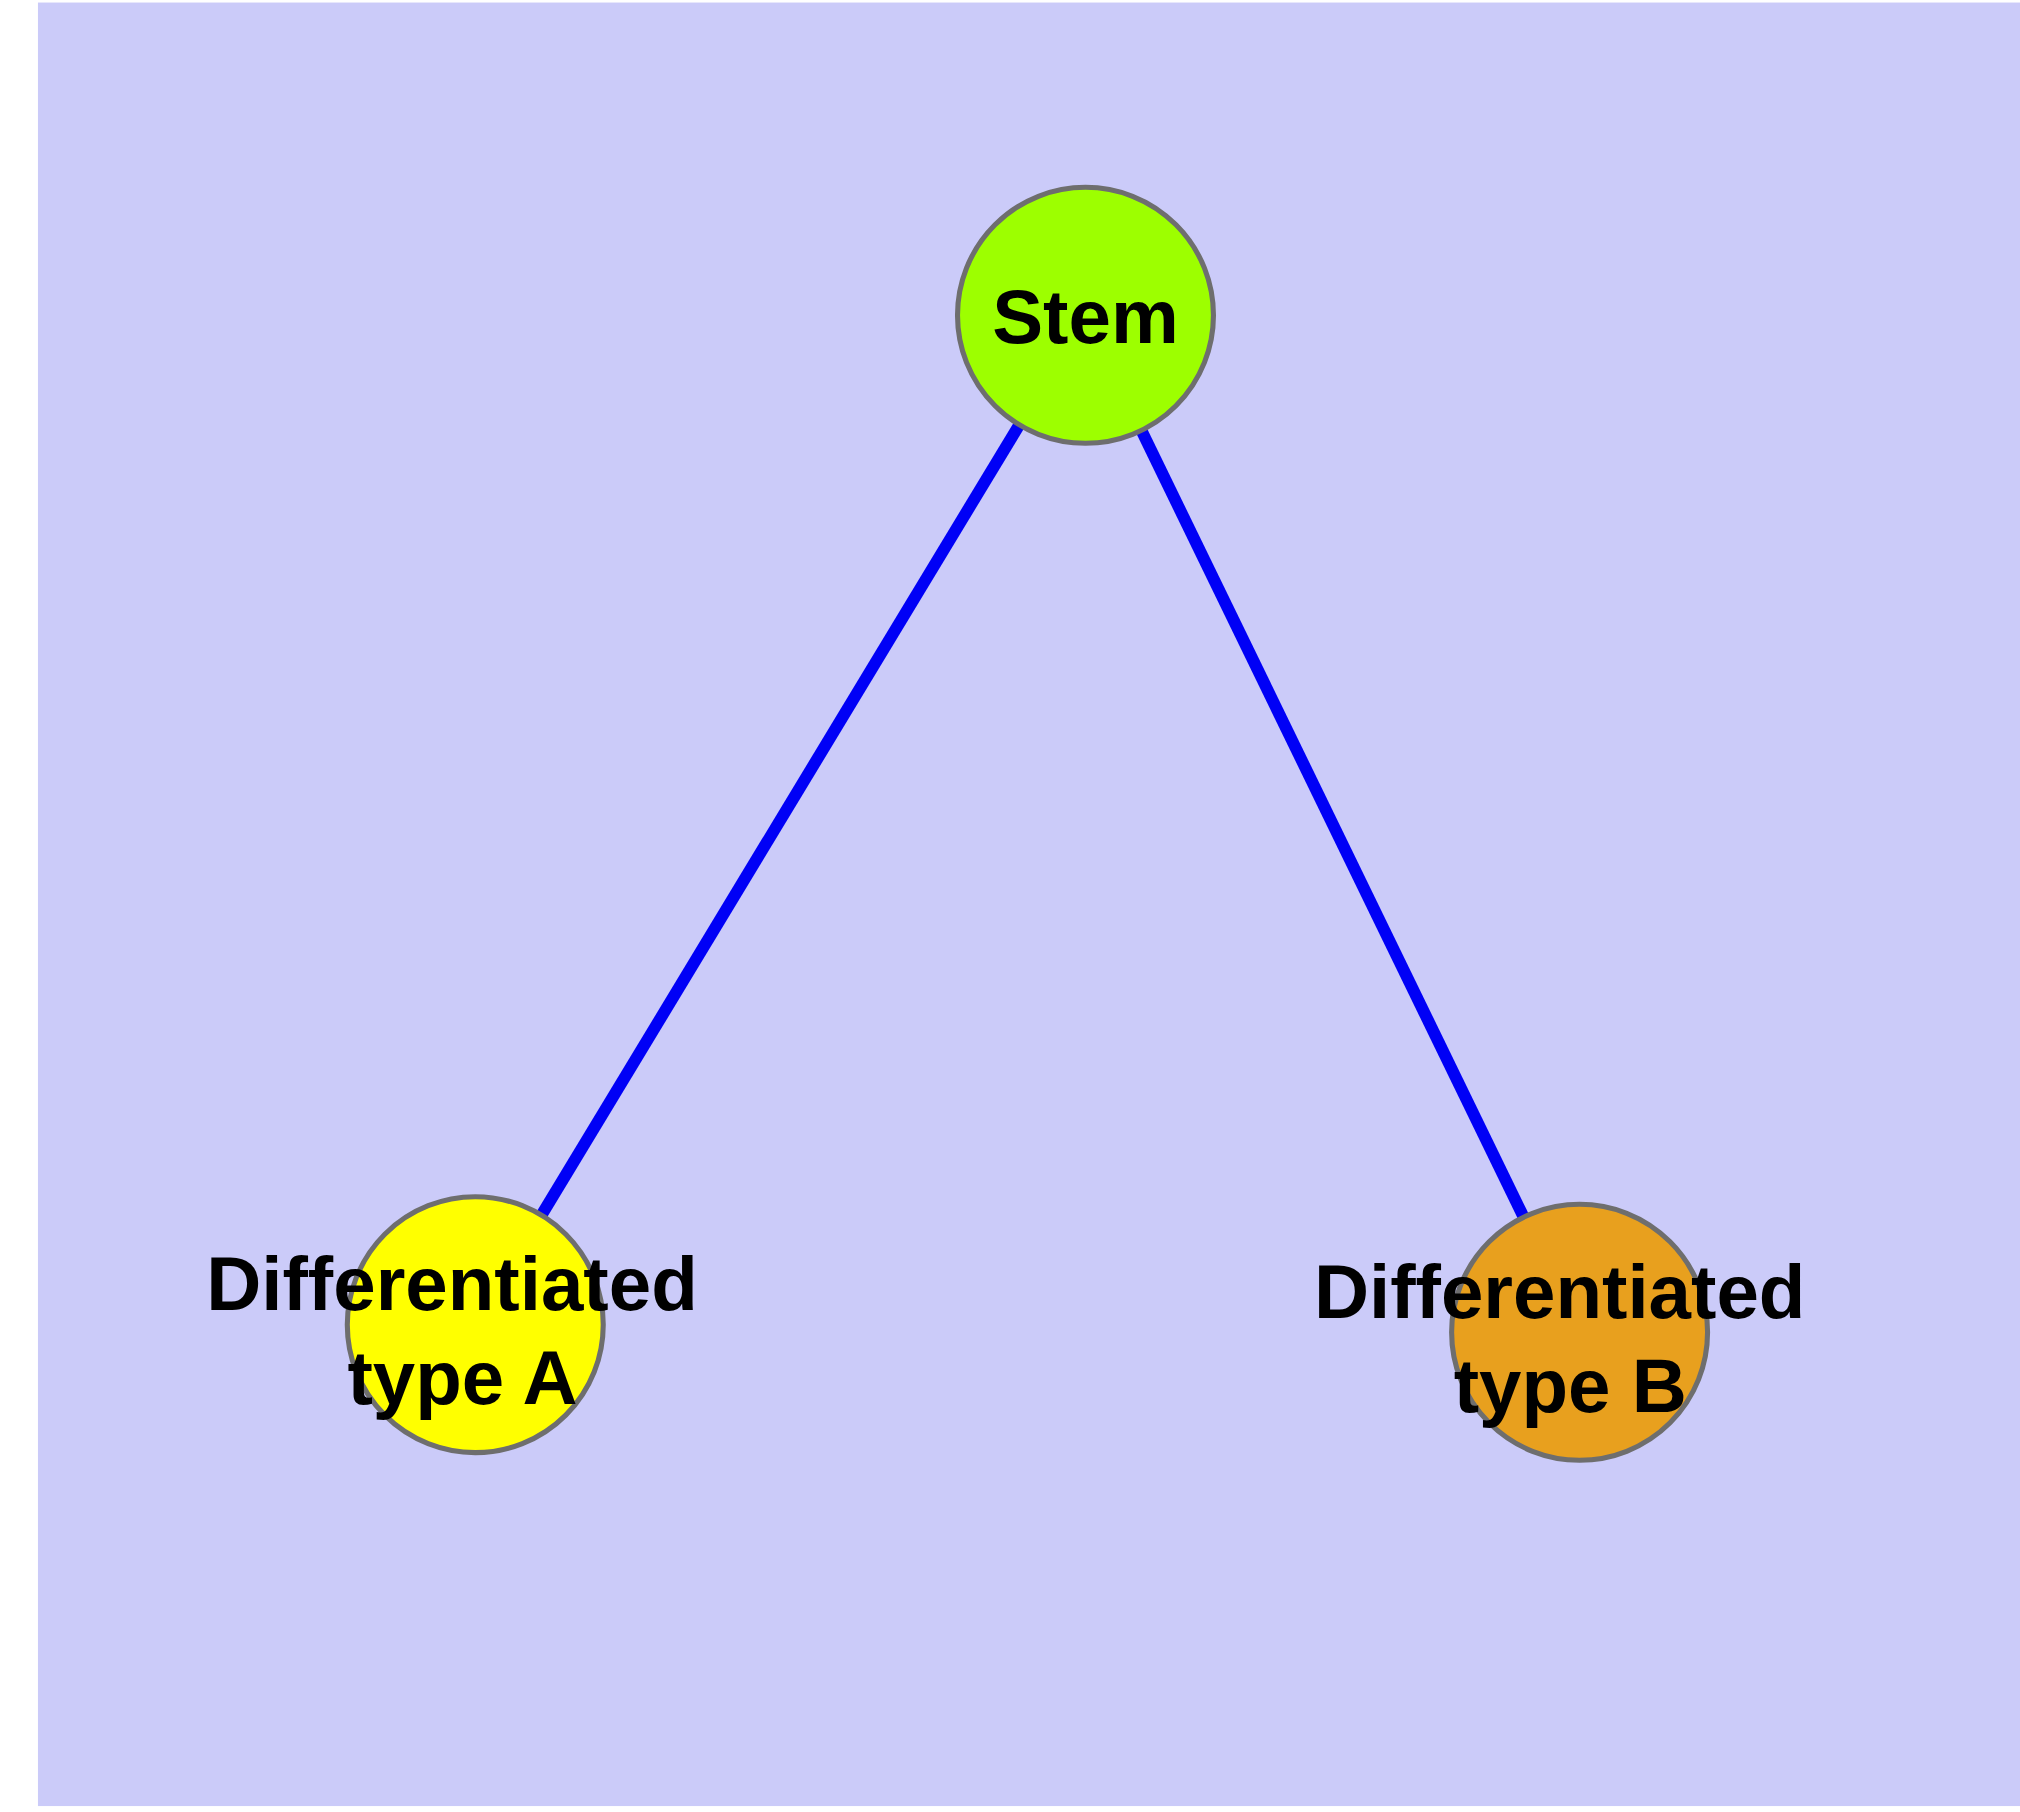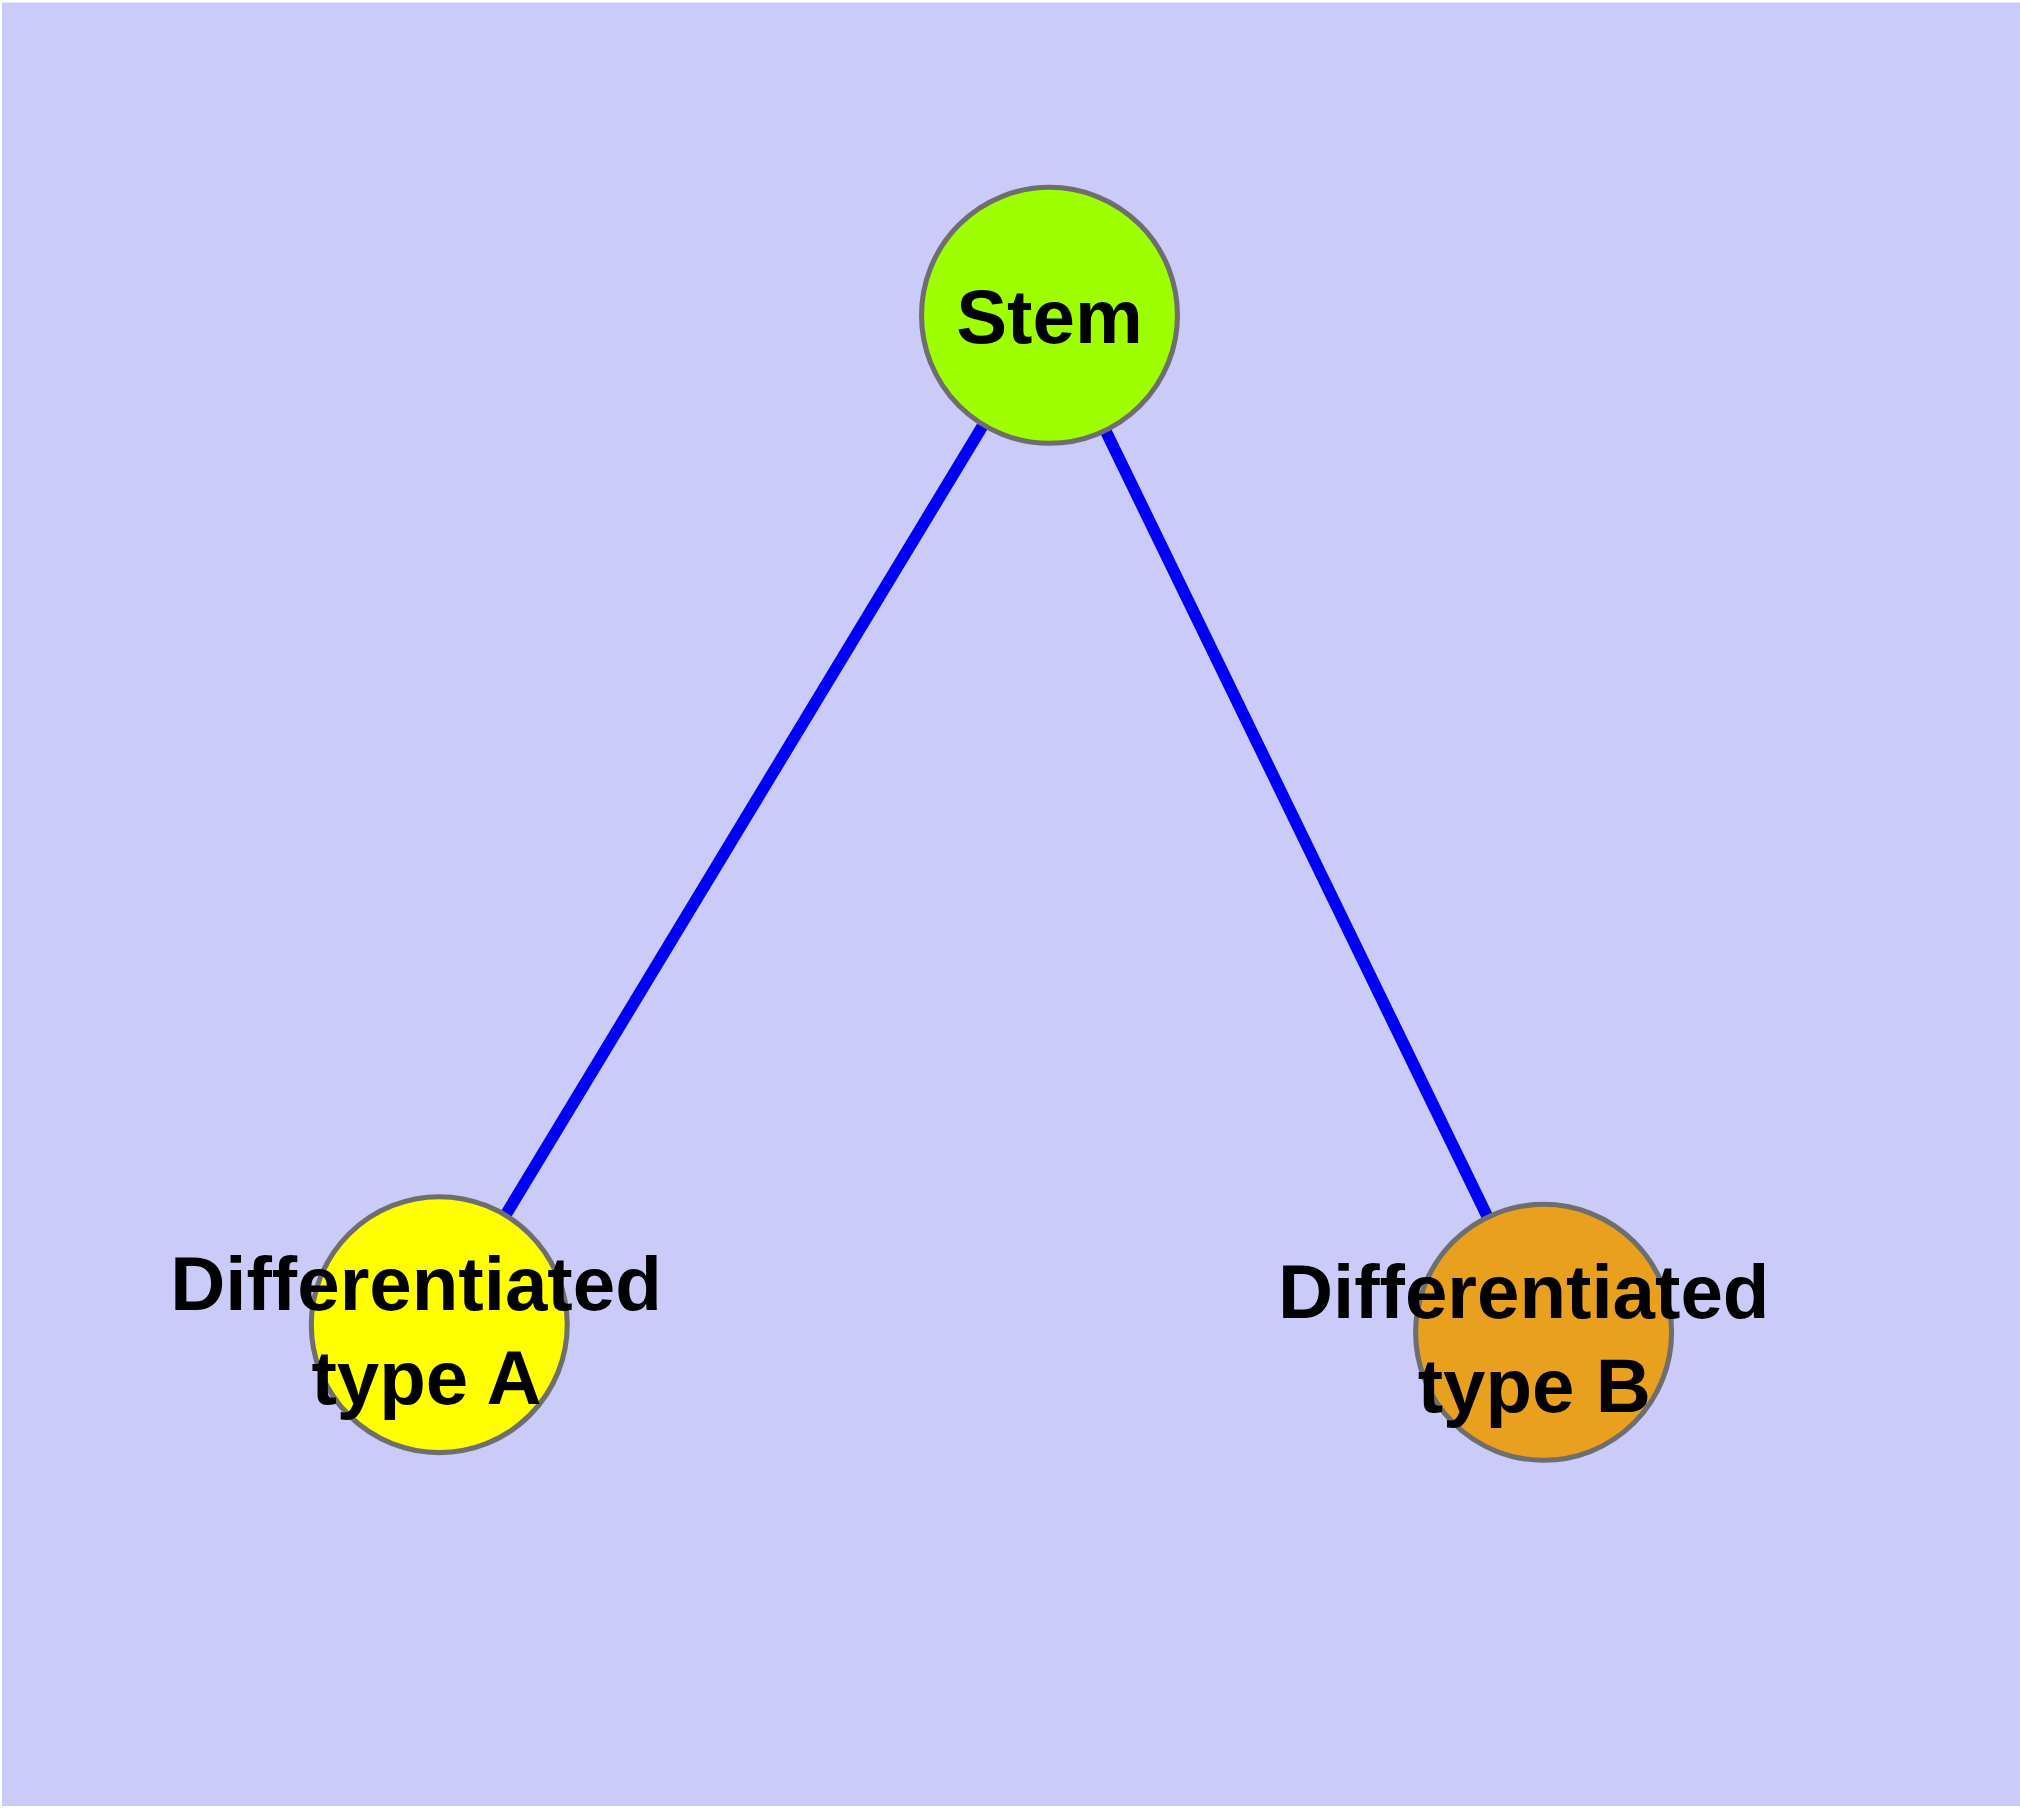--- a/index.html
+++ b/index.html
@@ -4,20 +4,21 @@
 <style>
   html, body {
     margin: 0;
     padding: 0;
     background: #ffffff;
   }
   .canvas-wrap {
     width: 1841px;
     height: 1812px;
     position: relative;
+    margin-left: 36px;
   }
   svg {
     display: block;
     width: 2021px;
     height: 1812px;
   }
   .node-label {
     font-family: "Liberation Sans", sans-serif;
     font-weight: bold;
     font-size: 90px;

